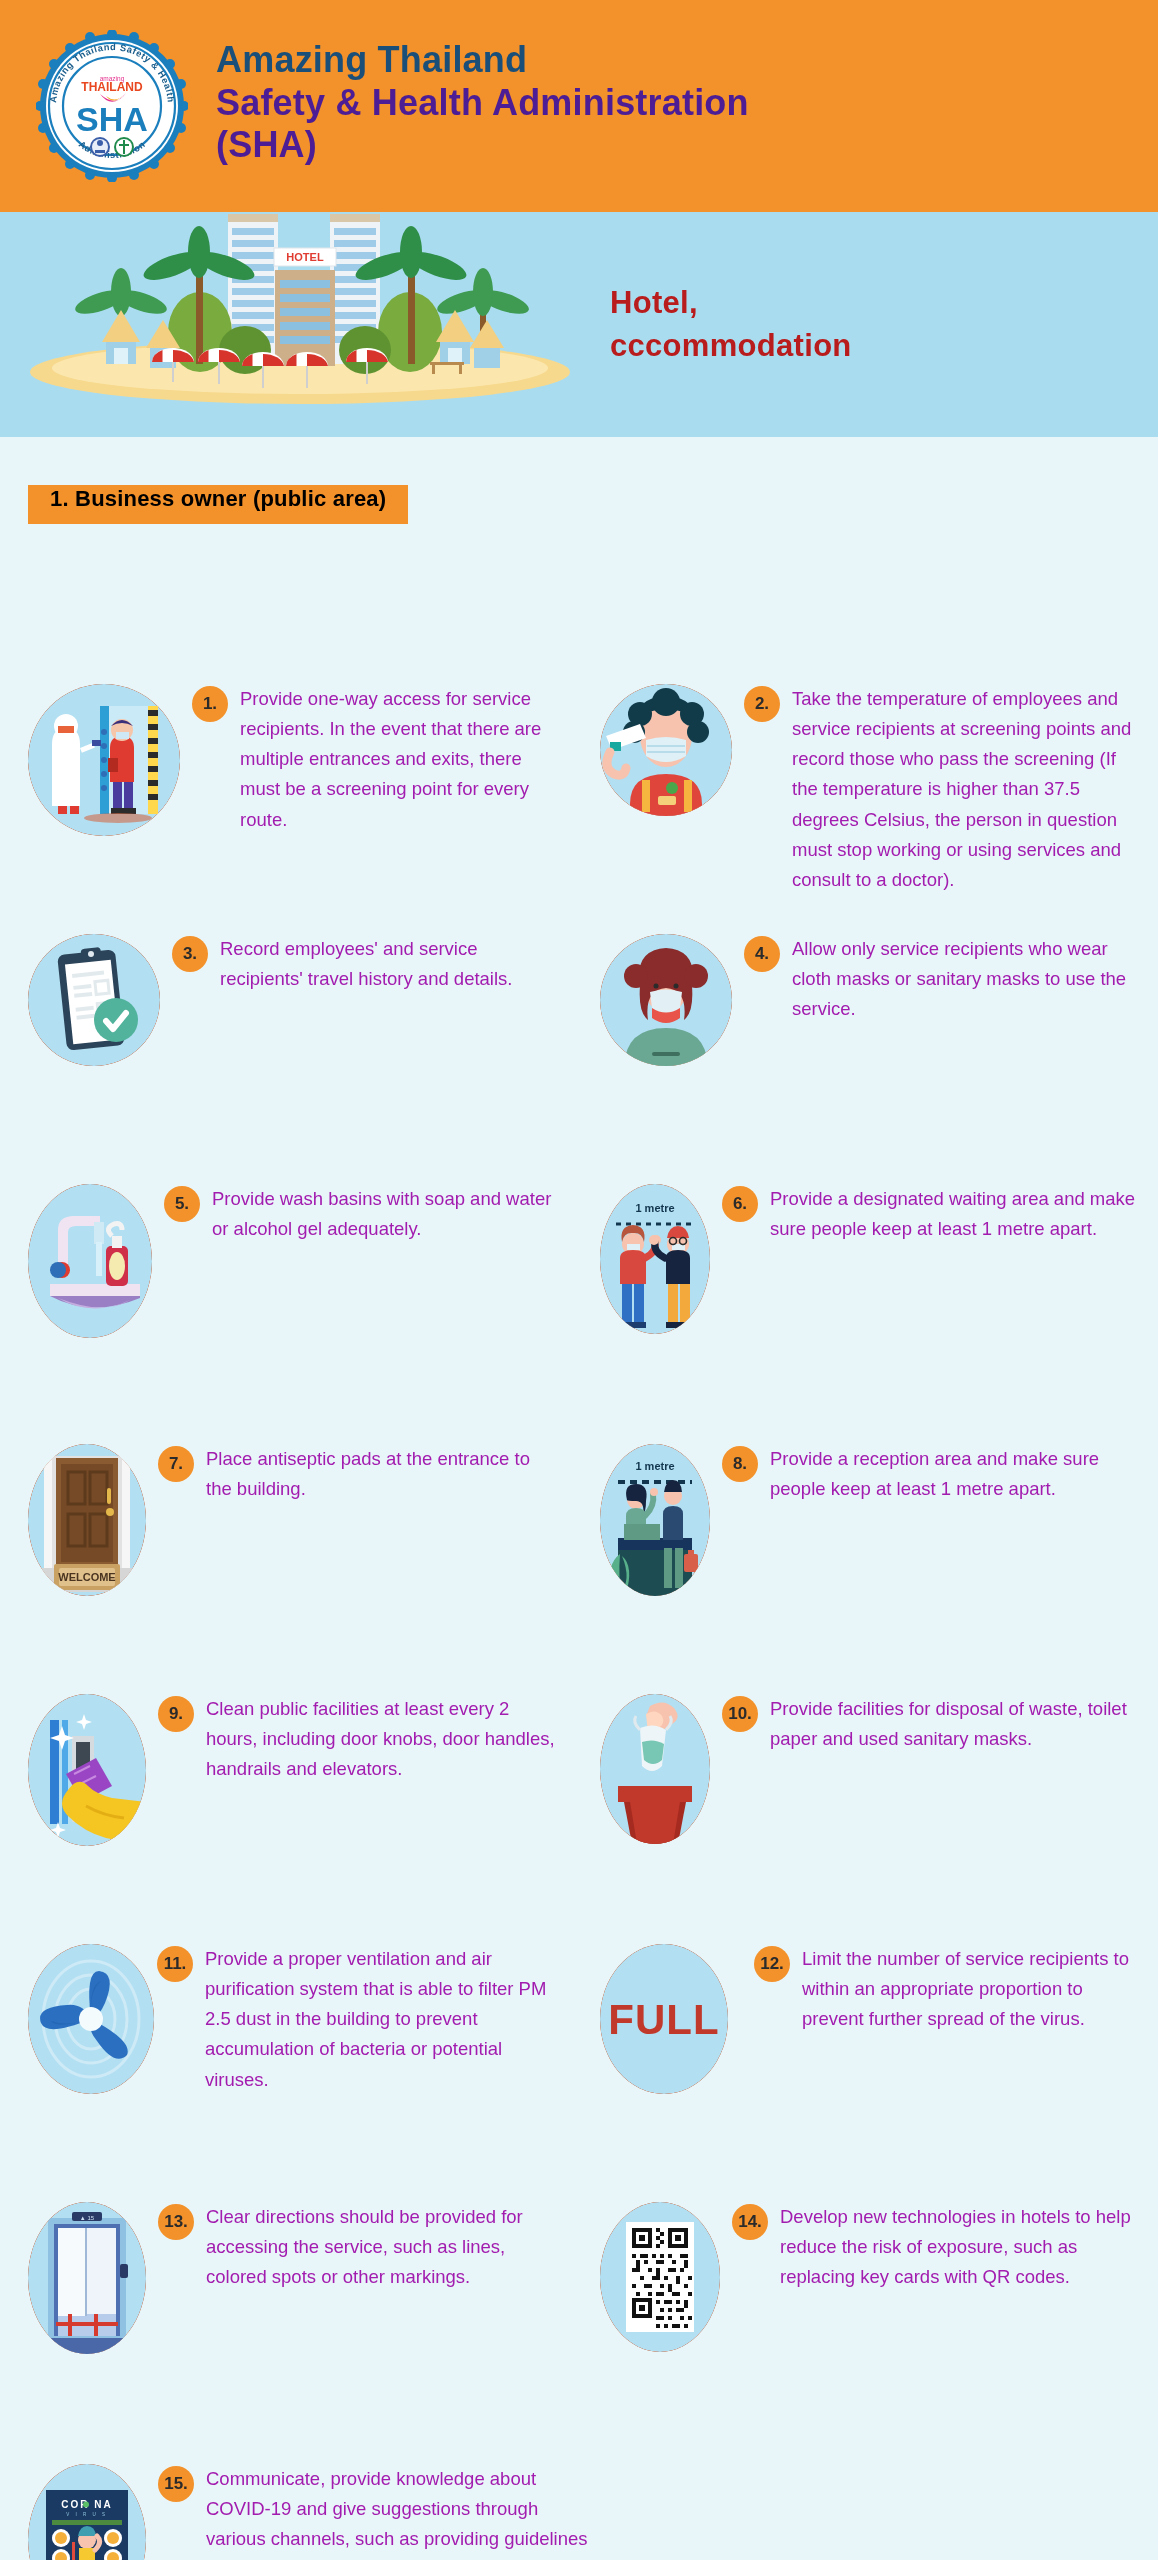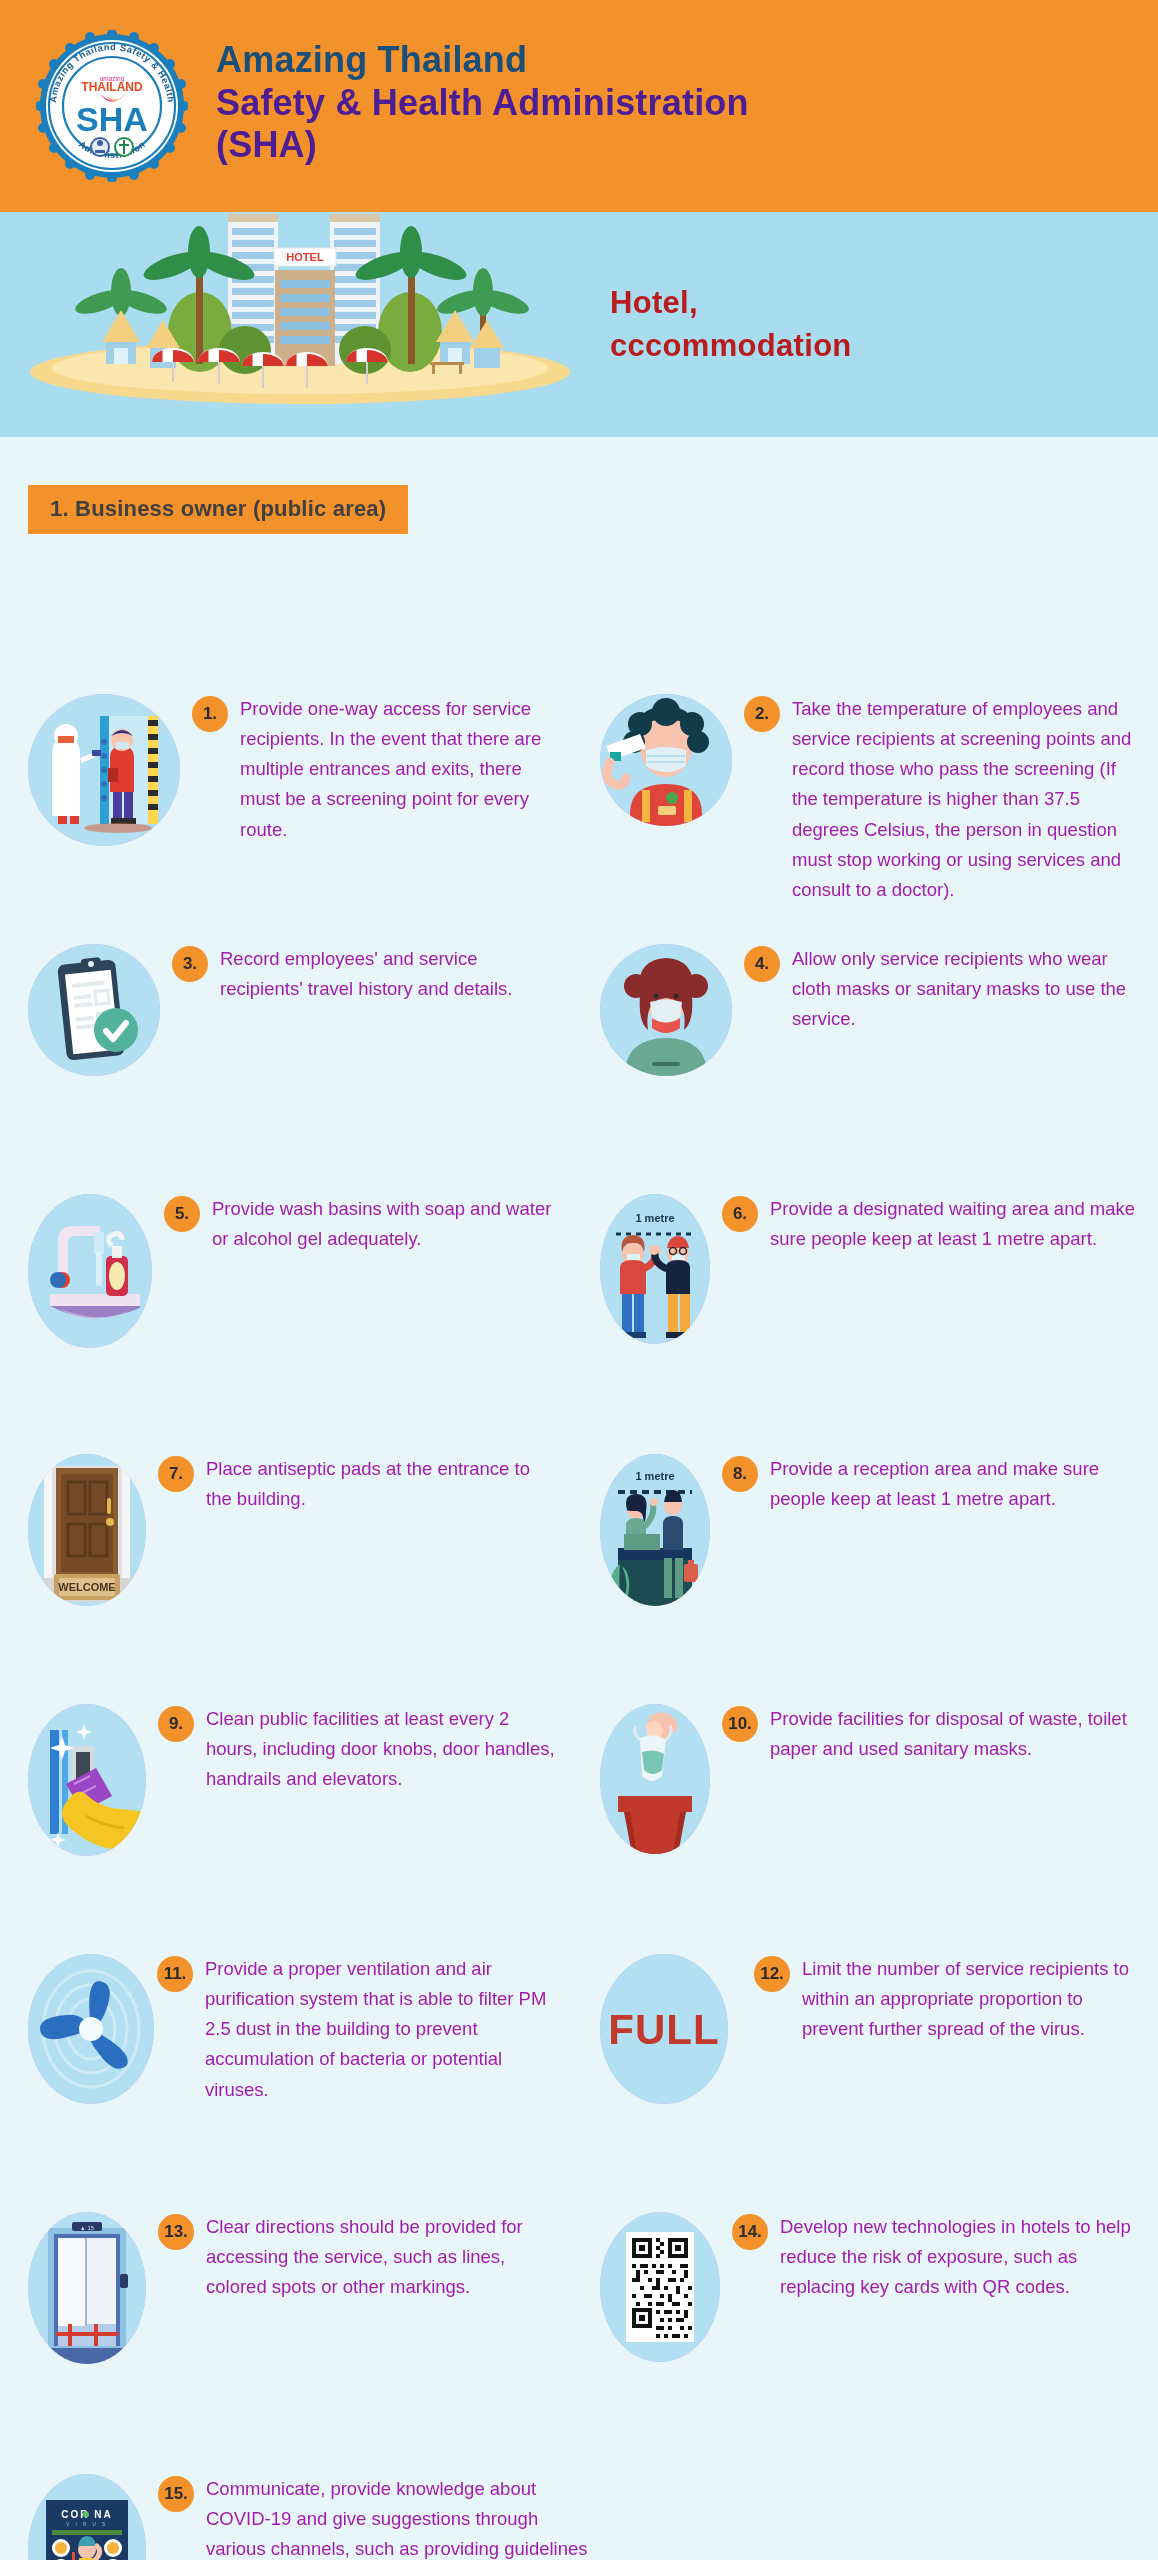--- a/index.html
+++ b/index.html
@@ -65,42 +65,42 @@
     font-weight: bold;
     line-height: 1.36;
     letter-spacing: .3px;
   }
 
   
   .section-wrap { padding: 48px 0 0 28px; }
   .section-badge {
     display: inline-block;
     background: #f3912a;
-    color: #404040;
+    color: #000000;
     font-size: 22px;
     font-weight: bold;
-    padding: 11px 22px 12px 22px;
+    padding: 1px 22px 12px 22px;
     letter-spacing: .2px;
   }
 
   
   .items {
     position: relative;
     width: 1158px;
     padding: 0 0 20px 0;
   }
   .item {
     position: absolute;
     display: flex;
     align-items: flex-start;
   }
   .icon-circle {
     flex: 0 0 auto;
     border-radius: 50%;
-    background: #c4b5fd;
+    background: #c2410c;
     position: relative;
     overflow: hidden;
   }
   .num {
     flex: 0 0 auto;
     width: 36px; height: 36px;
     border-radius: 50%;
     background: #f3912a;
     color: #2b2b2b;
     font-size: 17px;

